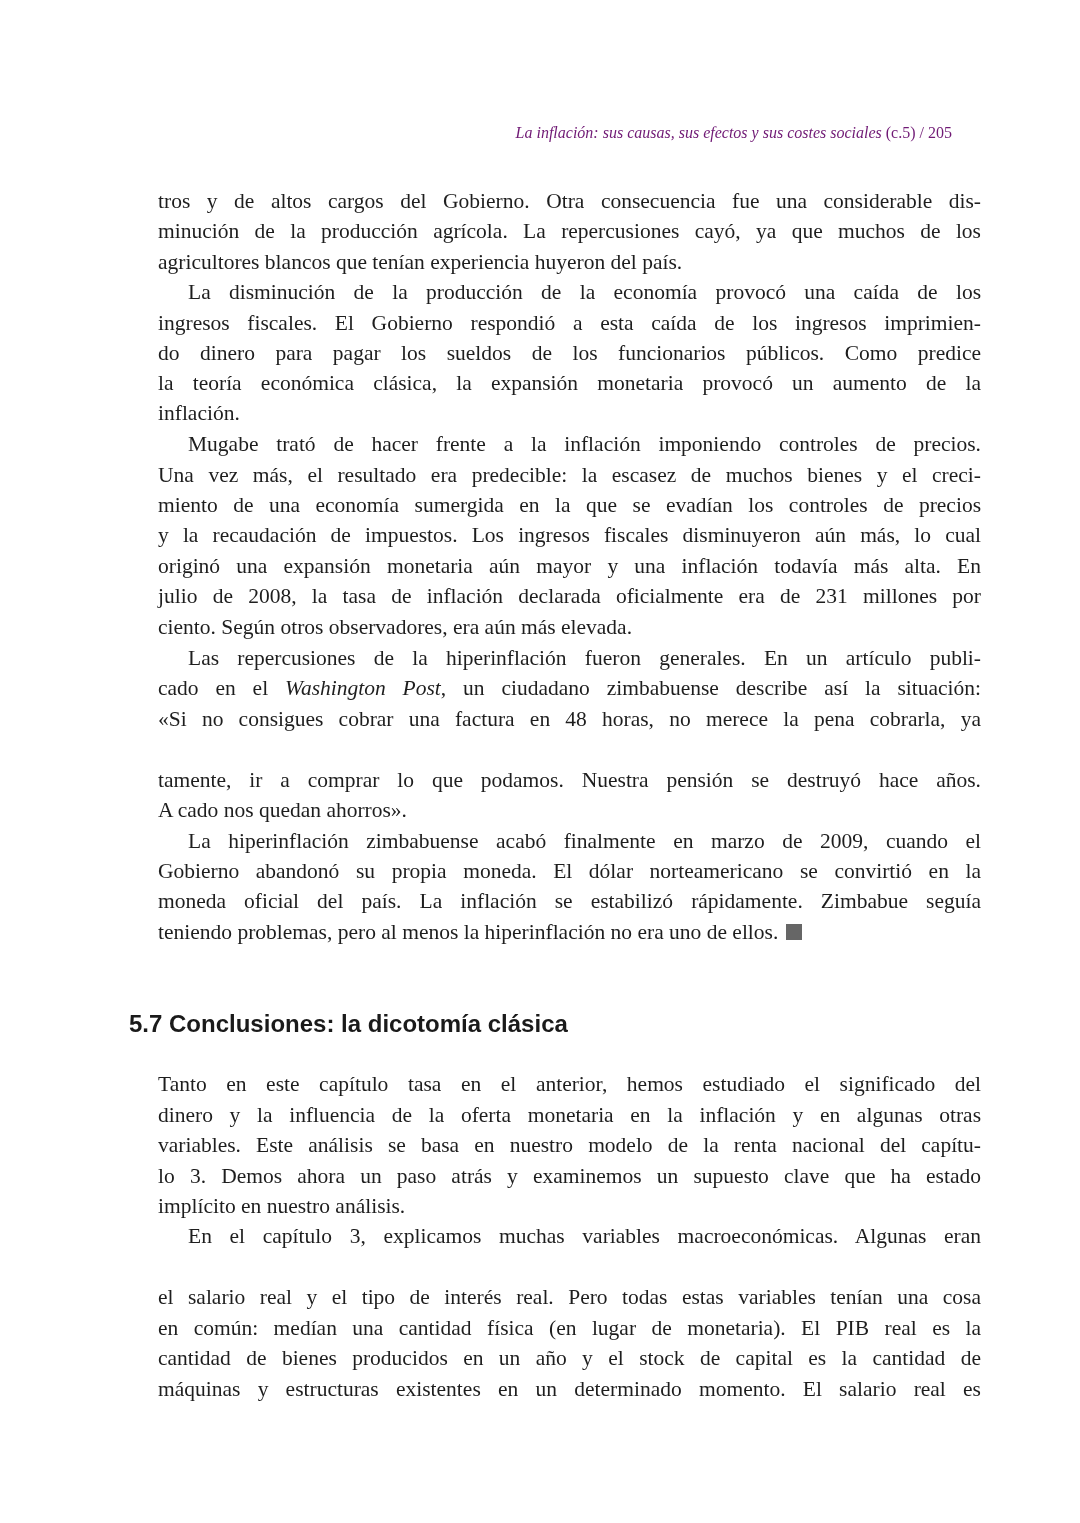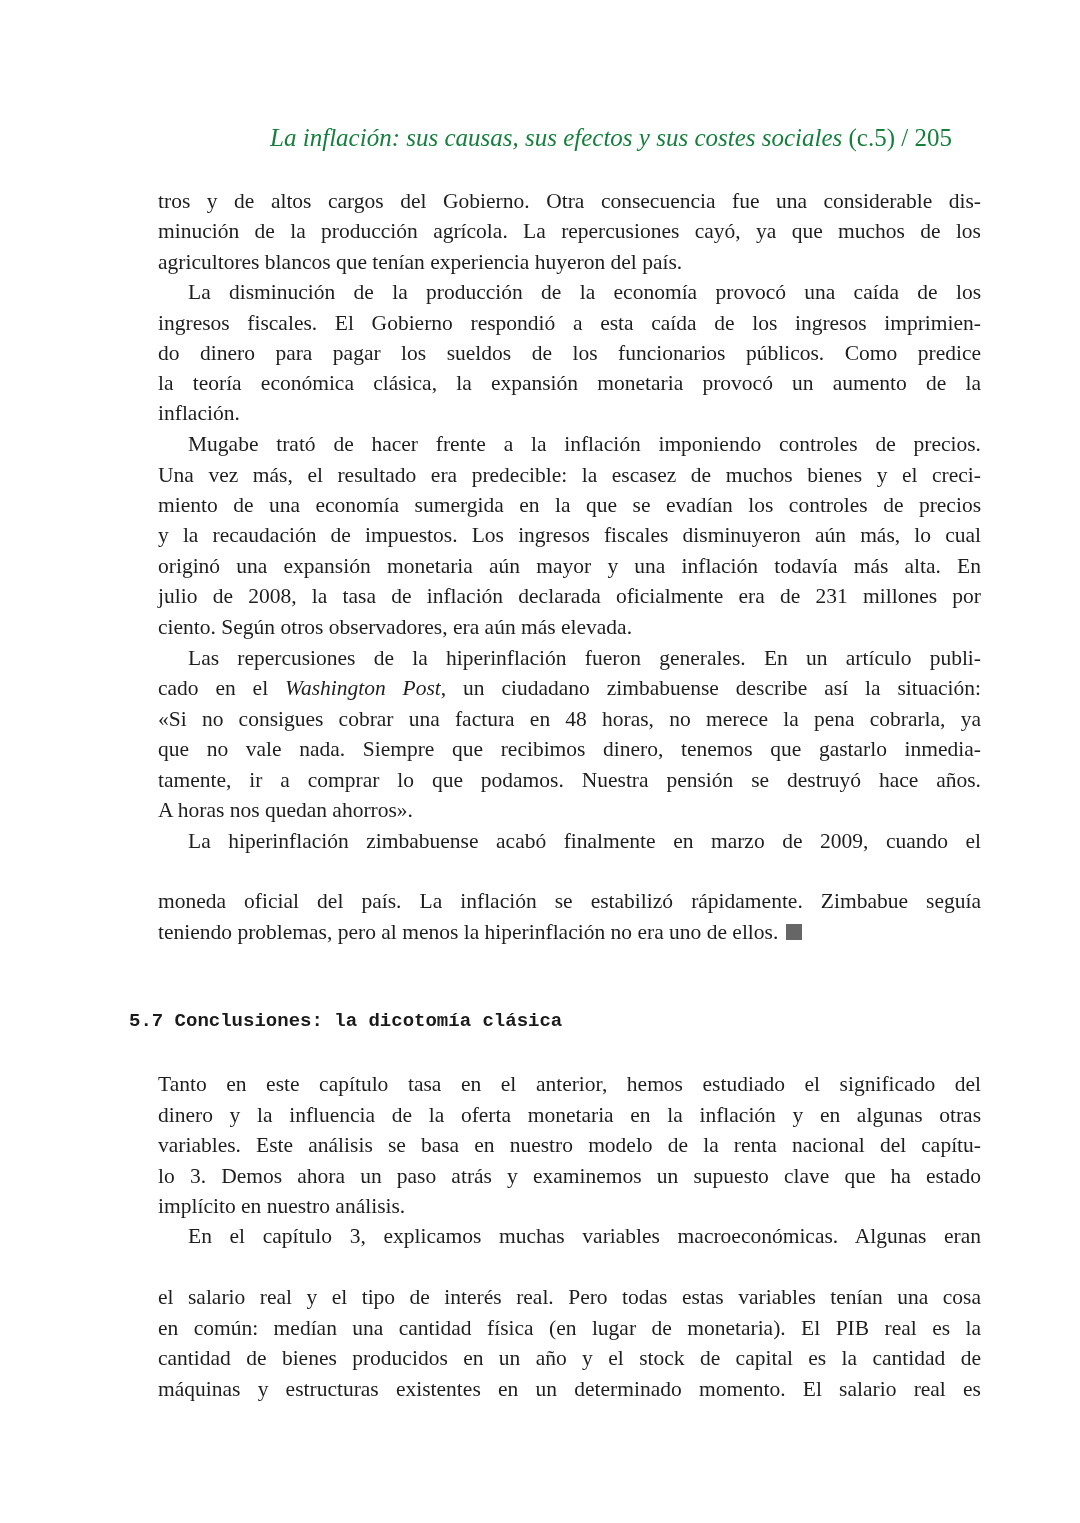--- a/index.html
+++ b/index.html
@@ -1,36 +1,36 @@
 <!DOCTYPE html>
 <html><head>
 <meta charset="utf-8">
 <style>
   html, body { margin: 0; padding: 0; background: #ffffff; }
   body { width: 1080px; height: 1523px; position: relative; overflow: hidden; }
   .page { position: absolute; left: 0; top: 0; width: 1080px; height: 1523px; background: #fff; }
   .running-head {
     position: absolute; right: 128px; top: 124px;
     font-family: "Liberation Serif", "DejaVu Serif", serif;
-    font-size: 25px; color: #15803d; white-space: nowrap;
+    font-size: 16px; color: #701a75; white-space: nowrap;
   }
   .running-head .title { font-style: italic; }
   .line {
     position: absolute; left: 129px; width: 823px; height: 30px;
     font-family: "Liberation Serif", "DejaVu Serif", serif;
     font-size: 21.5px; line-height: 30px; color: #1e1e1e;
     text-align: justify; text-align-last: justify; white-space: nowrap; margin-left: 29px;
   }
   .line.last { text-align-last: left; }
   .line.indent { padding-left: 30px; width: 793px; }
   .line em { font-style: italic; }
   .heading {
     position: absolute; left: 129px; top: 1010px;
-    font-family: Liberation Mono, monospace;
-    font-size: 19px; font-weight: bold; color: #1a1a1a; white-space: nowrap;
+    font-family: Liberation Sans, sans-serif;
+    font-size: 24px; font-weight: bold; color: #1a1a1a; white-space: nowrap;
   }
   .end-mark {
     display: inline-block; width: 16px; height: 16px; background: #666666;
     vertical-align: -1px; margin-left: 8px;
   }
 </style>
 </head>
 <body>
 
 <div class="page">
@@ -58,25 +58,25 @@
   <div class="line" style="top:520px">y la recaudación de impuestos. Los ingresos fiscales disminuyeron aún más, lo cual</div>
   <div class="line" style="top:551px">originó una expansión monetaria aún mayor y una inflación todavía más alta. En</div>
   <div class="line" style="top:581px">julio de 2008, la tasa de inflación declarada oficialmente era de 231 millones por</div>
   <div class="line last" style="top:612px">ciento. Según otros observadores, era aún más elevada.</div>
 
   <div class="line indent" style="top:643px">Las repercusiones de la hiperinflación fueron generales. En un artículo publi-</div>
   <div class="line" style="top:673px">
     <span>cado en el </span><em>Washington Post</em><span>, un ciudadano zimbabuense describe así la situación:</span>
   </div>
   <div class="line" style="top:704px">«Si no consigues cobrar una factura en 48 horas, no merece la pena cobrarla, ya</div>
-  <div class="line" style="top:734px">que no vale nada. Siempre que recibimos dinero, tenemos que gastarlo inmedia-</div>
   <div class="line" style="top:765px">tamente, ir a comprar lo que podamos. Nuestra pensión se destruyó hace años.</div>
-  <div class="line last" style="top:795px">A horas nos quedan ahorros».</div>
+  <div class="line last" style="top:795px">A cado nos quedan ahorros».</div>
 
   <div class="line indent" style="top:826px">La hiperinflación zimbabuense acabó finalmente en marzo de 2009, cuando el</div>
+  <div class="line" style="top:856px">Gobierno abandonó su propia moneda. El dólar norteamericano se convirtió en la</div>
   <div class="line" style="top:886px">moneda oficial del país. La inflación se estabilizó rápidamente. Zimbabue seguía</div>
   <div class="line last" style="top:917px">
     <span>teniendo problemas, pero al menos la hiperinflación no era uno de ellos.</span><span class="end-mark"></span>
   </div>
 
   <div class="heading">5.7 Conclusiones: la dicotomía clásica</div>
 
   <div class="line" style="top:1069px">Tanto en este capítulo tasa en el anterior, hemos estudiado el significado del</div>
   <div class="line" style="top:1130px">variables. Este análisis se basa en nuestro modelo de la renta nacional del capítu-</div>
   <div class="line" style="top:1100px">dinero y la influencia de la oferta monetaria en la inflación y en algunas otras</div>

